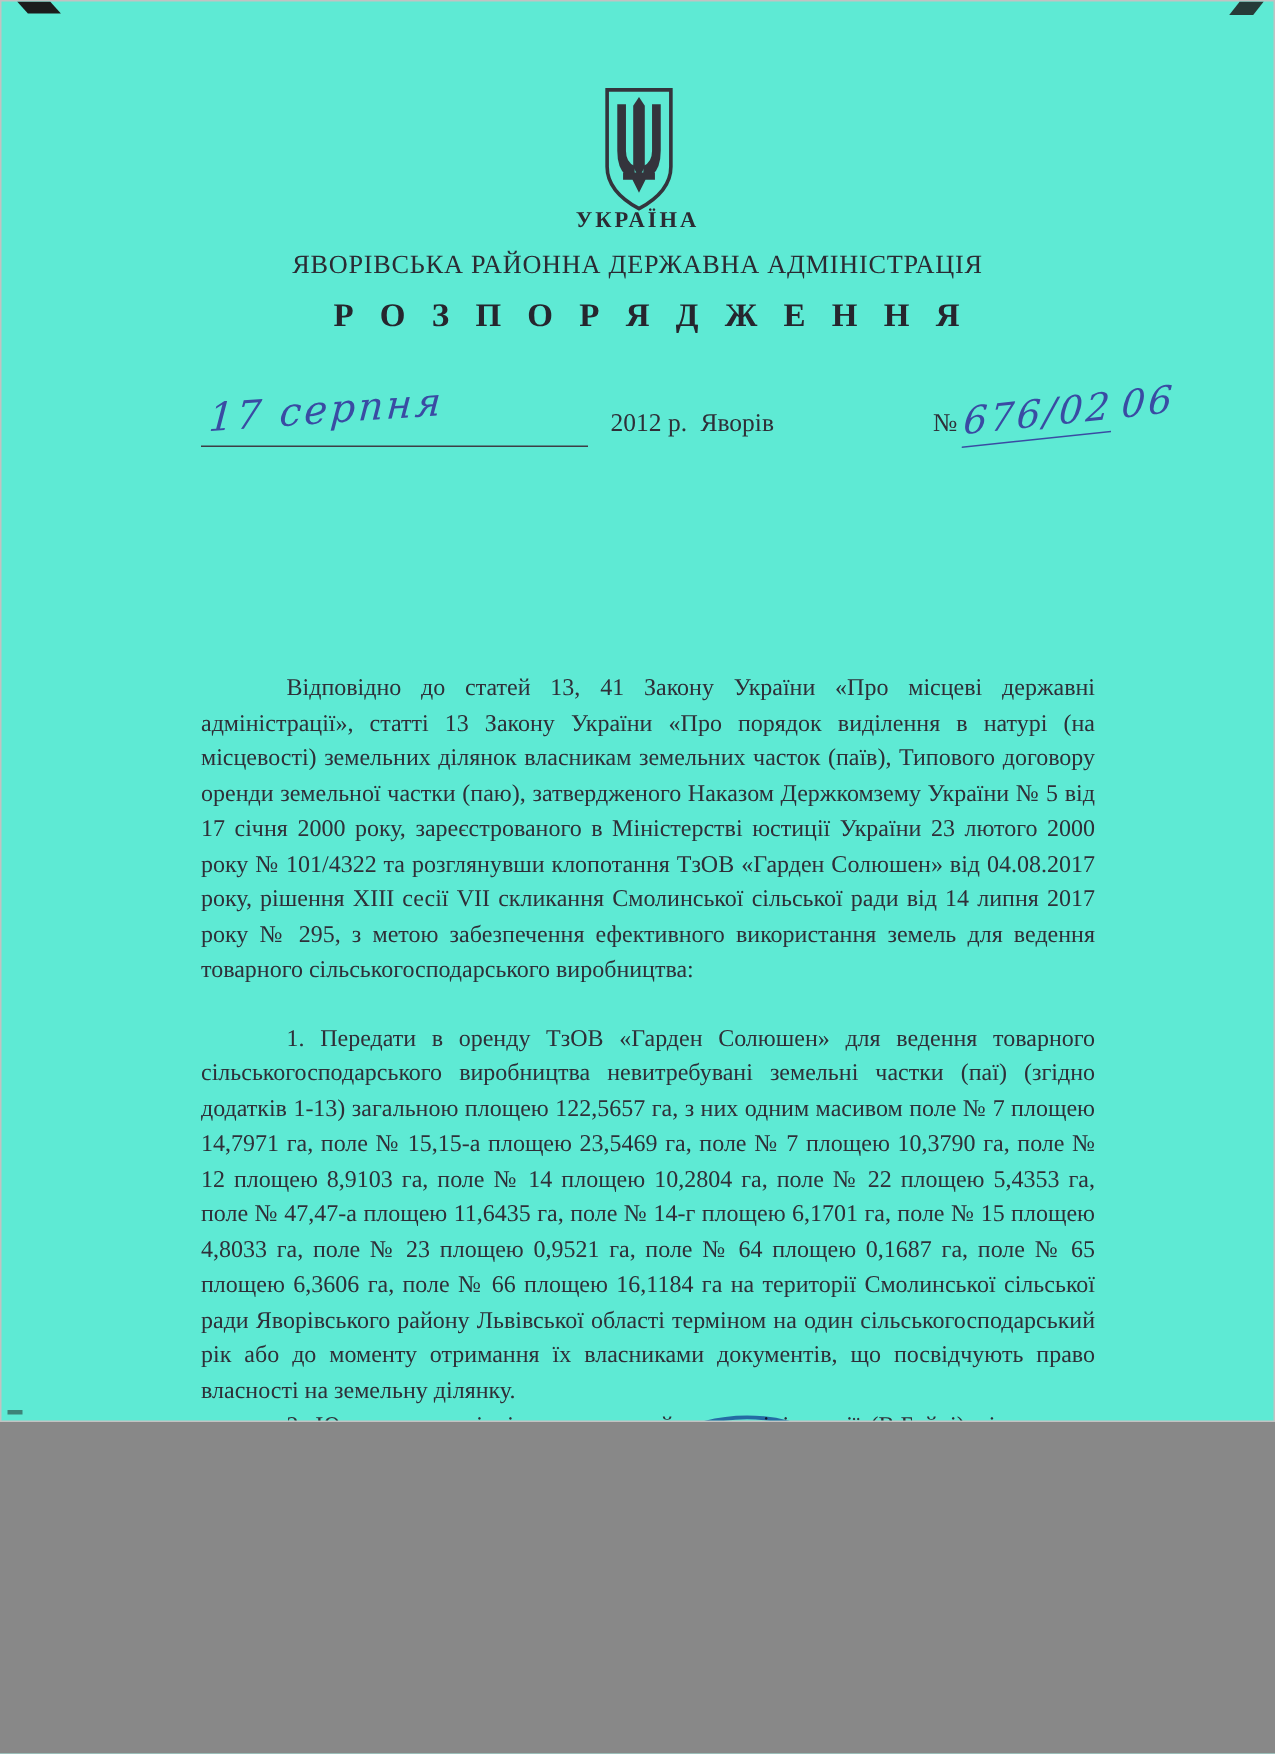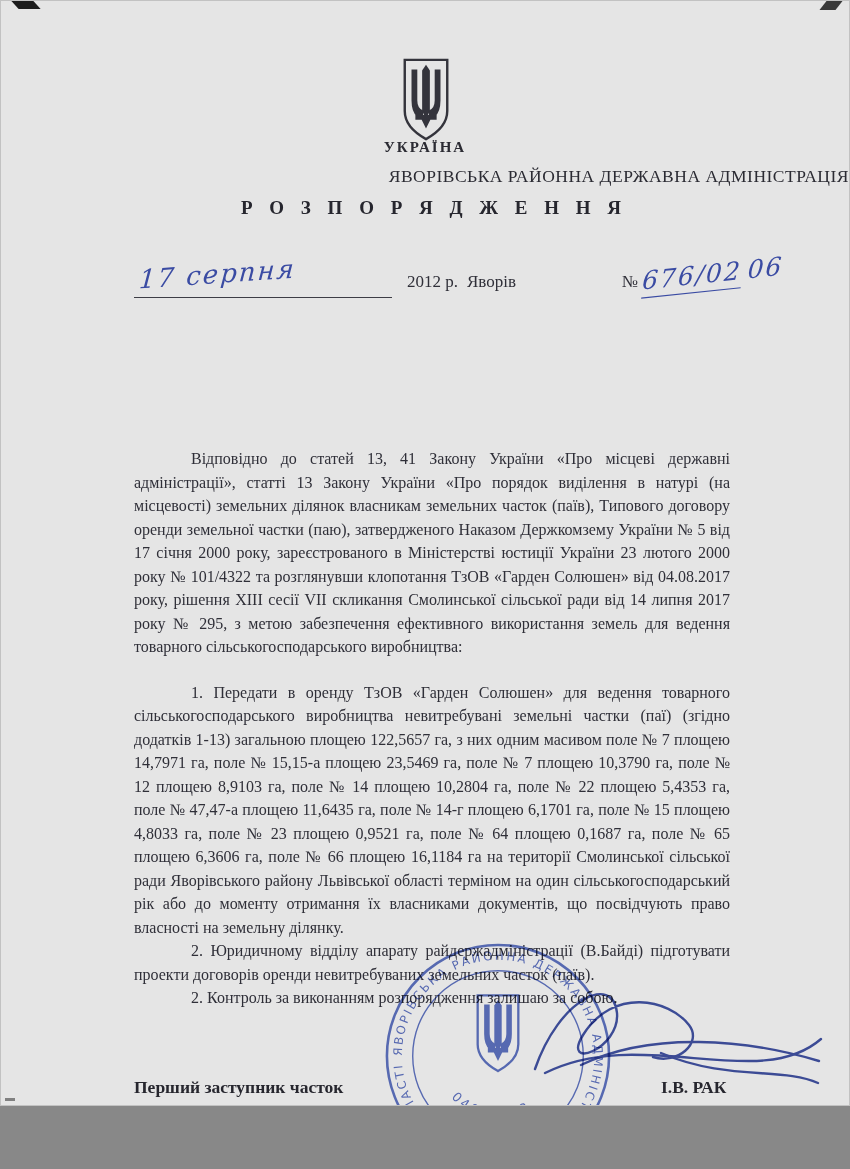--- a/index.html
+++ b/index.html
@@ -1,35 +1,35 @@
 <!DOCTYPE html>
 <html><head>
 <meta charset="utf-8">
 <style>
   html,body{margin:0;padding:0;background:#888;}
   .page{
-    position:relative;width:850px;height:1106px;background:#e5e5e5;
+    position:relative;width:850px;height:948px;background:#5eead4;
     margin:0 auto;overflow:hidden;
     border:1px solid #c2c2c2;box-sizing:border-box;
     font-family:"Liberation Serif","DejaVu Serif",serif;
     color:#2f2f38;
   }
   
   .art{position:absolute;background:#1c1c1c;}
   .art.tl{left:14px;top:0;width:22px;height:8px;transform:skewX(42deg);}
   .art.tr{right:10px;top:0;width:16px;height:9px;transform:skewX(-38deg);opacity:.85;}
   .art.bl{left:4px;bottom:4px;width:10px;height:3px;opacity:.5;}
   
   .emblem{position:absolute;left:396px;top:56px;}
   .country{position:absolute;left:0;right:0;top:138px;text-align:center;
     font-weight:bold;font-size:15px;letter-spacing:2px;color:#2b2b33;}
-  .org{position:absolute;left:0;right:0;top:165px;text-align:right;
+  .org{position:absolute;left:0;right:0;top:165px;text-align:center;
     font-size:17.5px;letter-spacing:.5px;color:#2b2b33;}
   .doctype{position:absolute;left:18px;right:0;top:196px;text-align:center;
-    font-weight:bold;font-size:19px;letter-spacing:6px;color:#26262e;}
+    font-weight:bold;font-size:22px;letter-spacing:6px;color:#26262e;}
   
   .hw{color:#3a4ba3;font-style:italic;font-family:"DejaVu Serif",serif;}
   .hw-date{position:absolute;left:138px;top:258px;font-size:26px;letter-spacing:2px;
     transform:rotate(-4deg) skewX(-8deg);}
   .date-underline{position:absolute;left:133px;top:296px;width:258px;border-bottom:1.6px solid #3d3d45;}
   .date-year{position:absolute;left:406px;top:271px;font-size:17px;}
   .place{position:absolute;left:466px;top:271px;width:130px;text-align:left;font-size:17px;}
   .no-label{position:absolute;left:621px;top:271px;font-size:17px;}
   .hw-no{position:absolute;left:641px;top:258px;font-size:25px;letter-spacing:2px;
     transform:rotate(-6deg) skewX(-10deg);}

